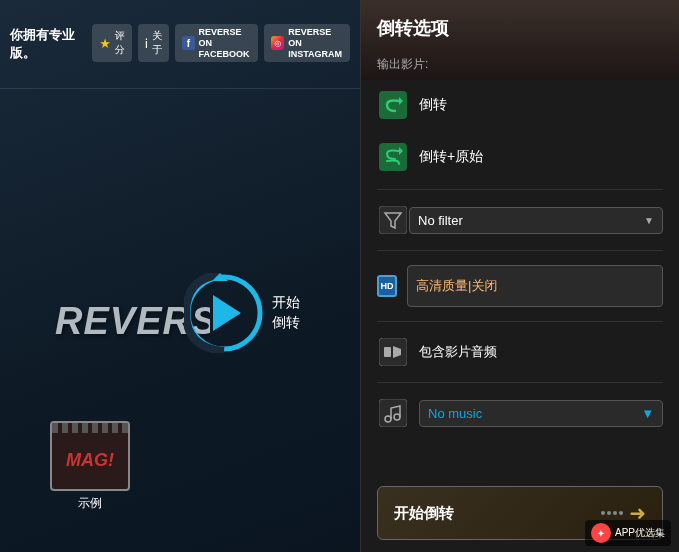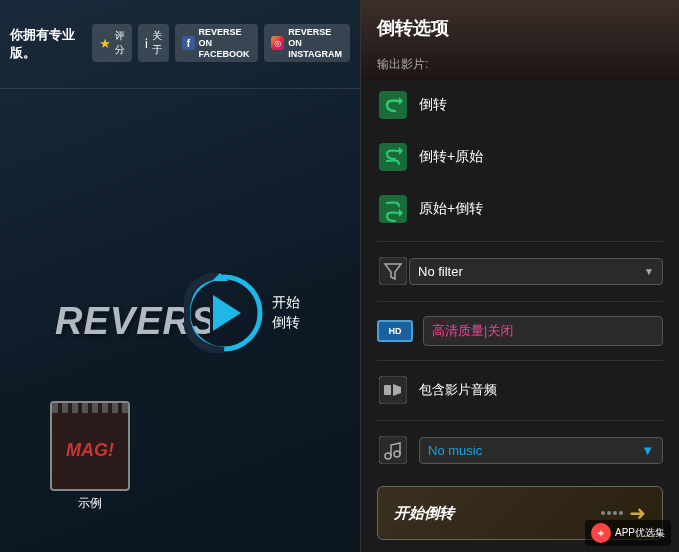--- a/index.html
+++ b/index.html
@@ -171,21 +171,21 @@
       bottom: 40px;
       left: 50px;
       display: flex;
       flex-direction: column;
       align-items: center;
       gap: 4px;
     }
 
     .thumb-frame {
       width: 80px;
-      height: 90px;
+      height: 70px;
       border: 2px solid #888;
       border-radius: 4px;
       background: #2a1a1a;
       display: flex;
       align-items: center;
       justify-content: center;
       position: relative;
       overflow: hidden;
     }
 
@@ -325,41 +325,41 @@
     }
 
     .hd-row {
       display: flex;
       align-items: center;
       gap: 10px;
       padding: 4px 0;
     }
 
     .hd-icon {
-      width: 36px;
+      width: 20px;
       height: 22px;
       background: #1a5fa0;
       border: 2px solid #4a9fd4;
       border-radius: 3px;
       display: flex;
       align-items: center;
       justify-content: center;
       color: white;
       font-size: 9px;
       font-weight: bold;
     }
 
     .hd-label {
       flex: 1;
       background: #2a2a2a;
       border: 1px solid #555;
       border-radius: 4px;
-      color: #ec4899;
+      color: #fdba74;
       font-size: 13px;
-      padding: 5px 8px;
+      padding: 11px 8px;
     }
 
     .audio-row {
       display: flex;
       align-items: center;
       gap: 10px;
       padding: 4px 0;
     }
 
     .audio-icon {
@@ -419,21 +419,20 @@
       display: flex;
       align-items: center;
       justify-content: space-between;
       cursor: pointer;
     }
 
     .start-btn-text {
       color: #ffffff;
       font-size: 15px;
       font-weight: bold;
-      font-style: italic;
     }
 
     .start-btn-arrow {
       display: flex;
       align-items: center;
       gap: 2px;
     }
 
     .dot {
       width: 4px;
@@ -568,31 +567,20 @@
         <svg viewBox="0 0 28 28" fill="none">
           <rect width="28" height="28" rx="4" fill="#1a6a3a"></rect>
           <path d="M 20 8 Q 8 6 8 11 Q 8 16 16 16" stroke="#2ecc71" stroke-width="2" fill="none" stroke-linecap="round"></path>
           <polygon points="20,4 24,8 20,12" fill="#2ecc71"></polygon>
           <path d="M 8 18 Q 20 16 20 21" stroke="#2ecc71" stroke-width="2" fill="none" stroke-linecap="round"></path>
         </svg>
       </div>
       <span class="option-text">倒转+原始</span>
     </div>
 
-    <div class="option-row">
-      <div class="option-icon">
-        <svg viewBox="0 0 28 28" fill="none">
-          <rect width="28" height="28" rx="4" fill="#1a6a3a"></rect>
-          <path d="M 8 8 Q 20 6 20 11" stroke="#2ecc71" stroke-width="2" fill="none" stroke-linecap="round"></path>
-          <path d="M 20 18 Q 8 16 8 21 Q 8 26 16 26" stroke="#2ecc71" stroke-width="2" fill="none" stroke-linecap="round"></path>
-          <polygon points="20,14 24,18 20,22" fill="#2ecc71"></polygon>
-        </svg>
-      </div>
-      <span class="option-text">原始+倒转</span>
-    </div>
 
     <div class="divider"></div>
 
     <div class="filter-row">
       <div class="filter-icon">
         <svg width="28" height="28" viewBox="0 0 28 28">
           <rect width="28" height="28" rx="4" fill="#2a2a2a" stroke="#555" stroke-width="1"></rect>
           <polygon points="6,7 22,7 16,15 16,22 12,20 12,15" fill="none" stroke="#aaaaaa" stroke-width="1.5"></polygon>
         </svg>
       </div>

